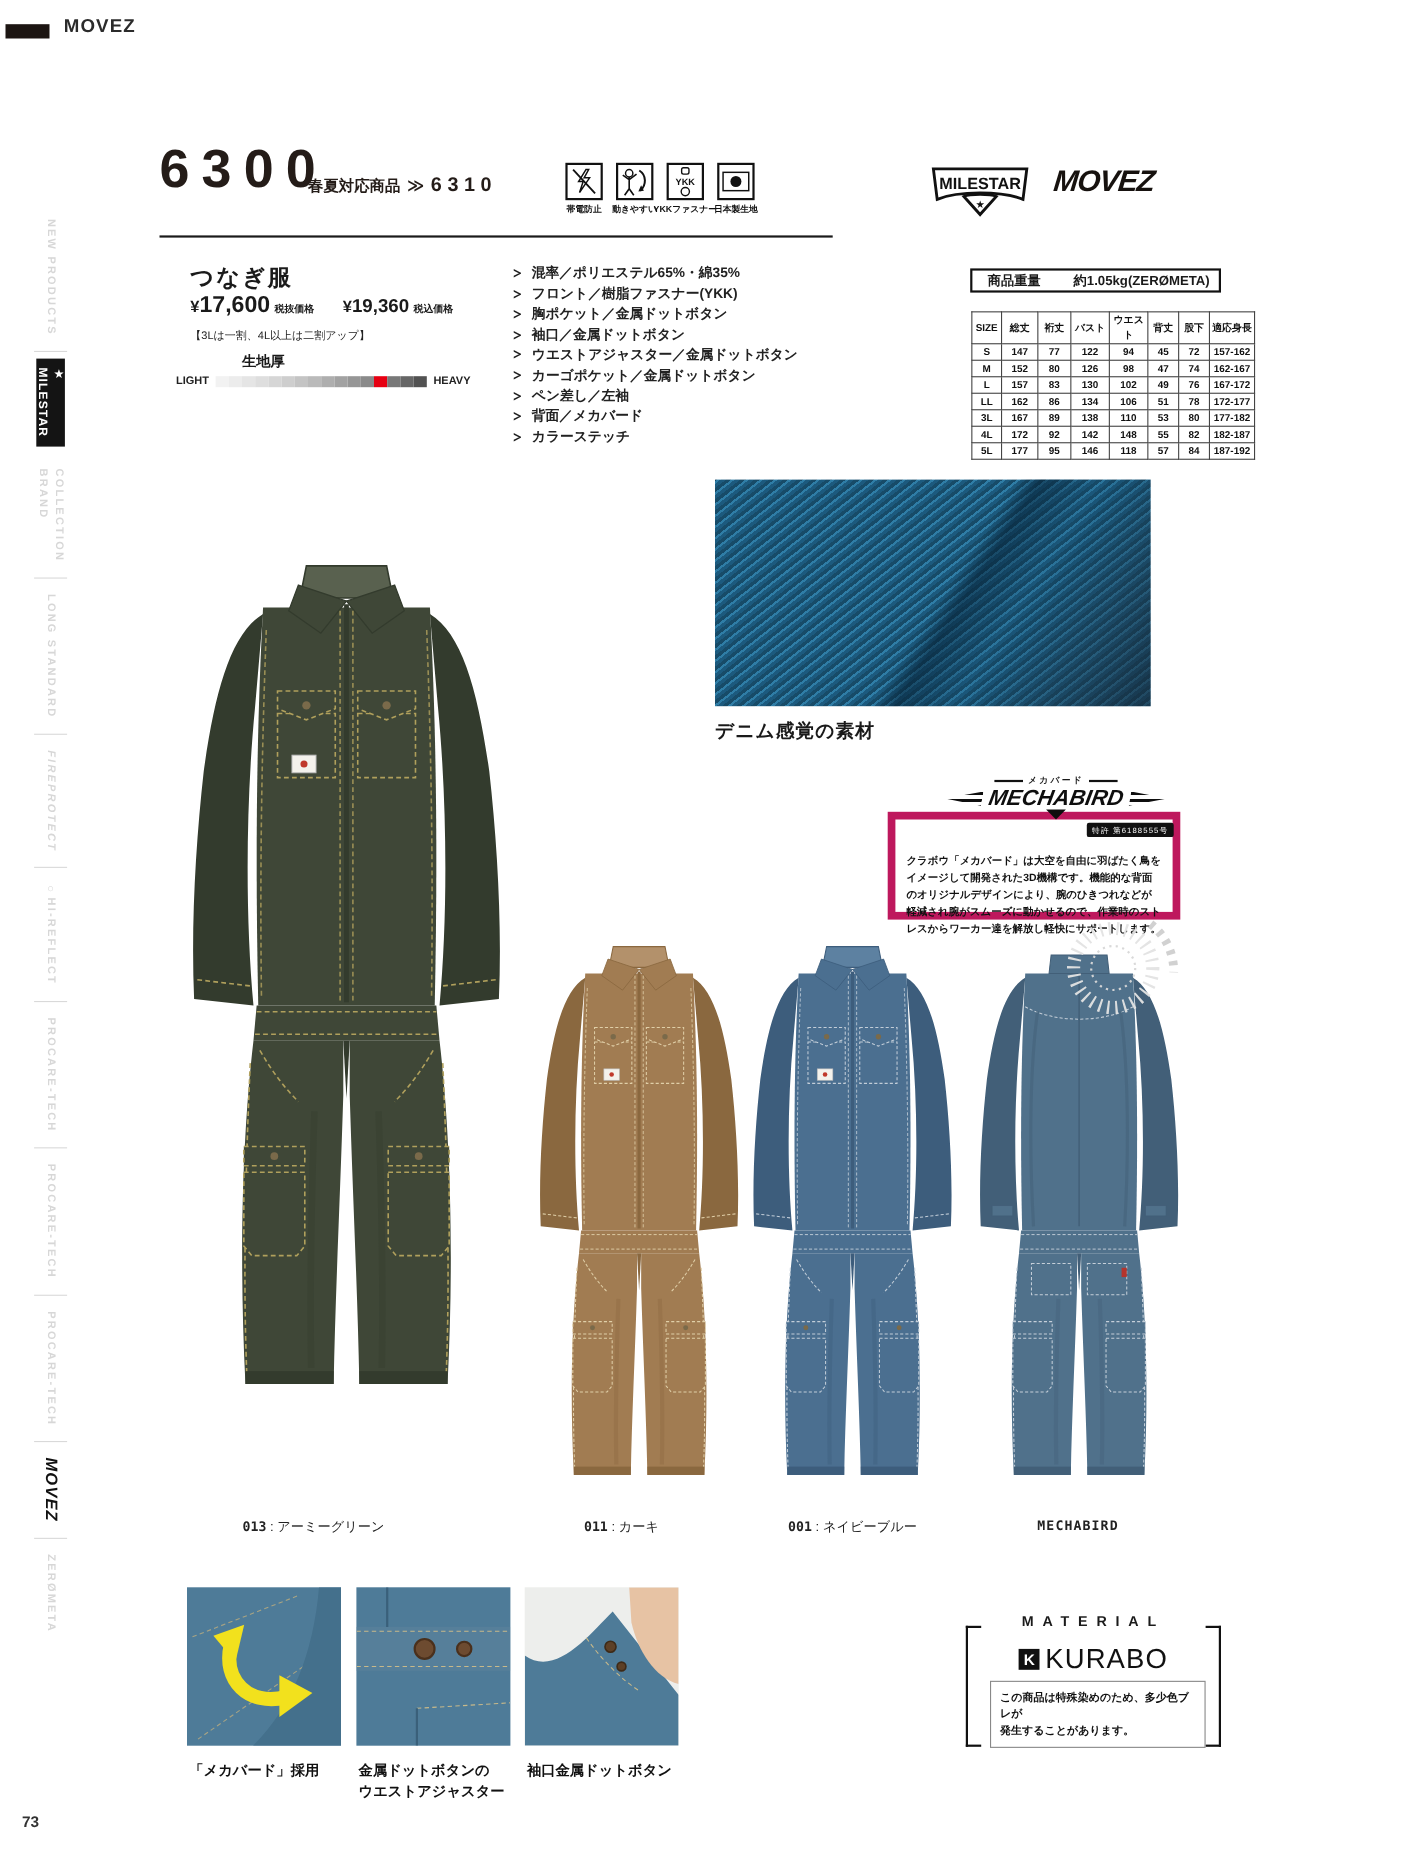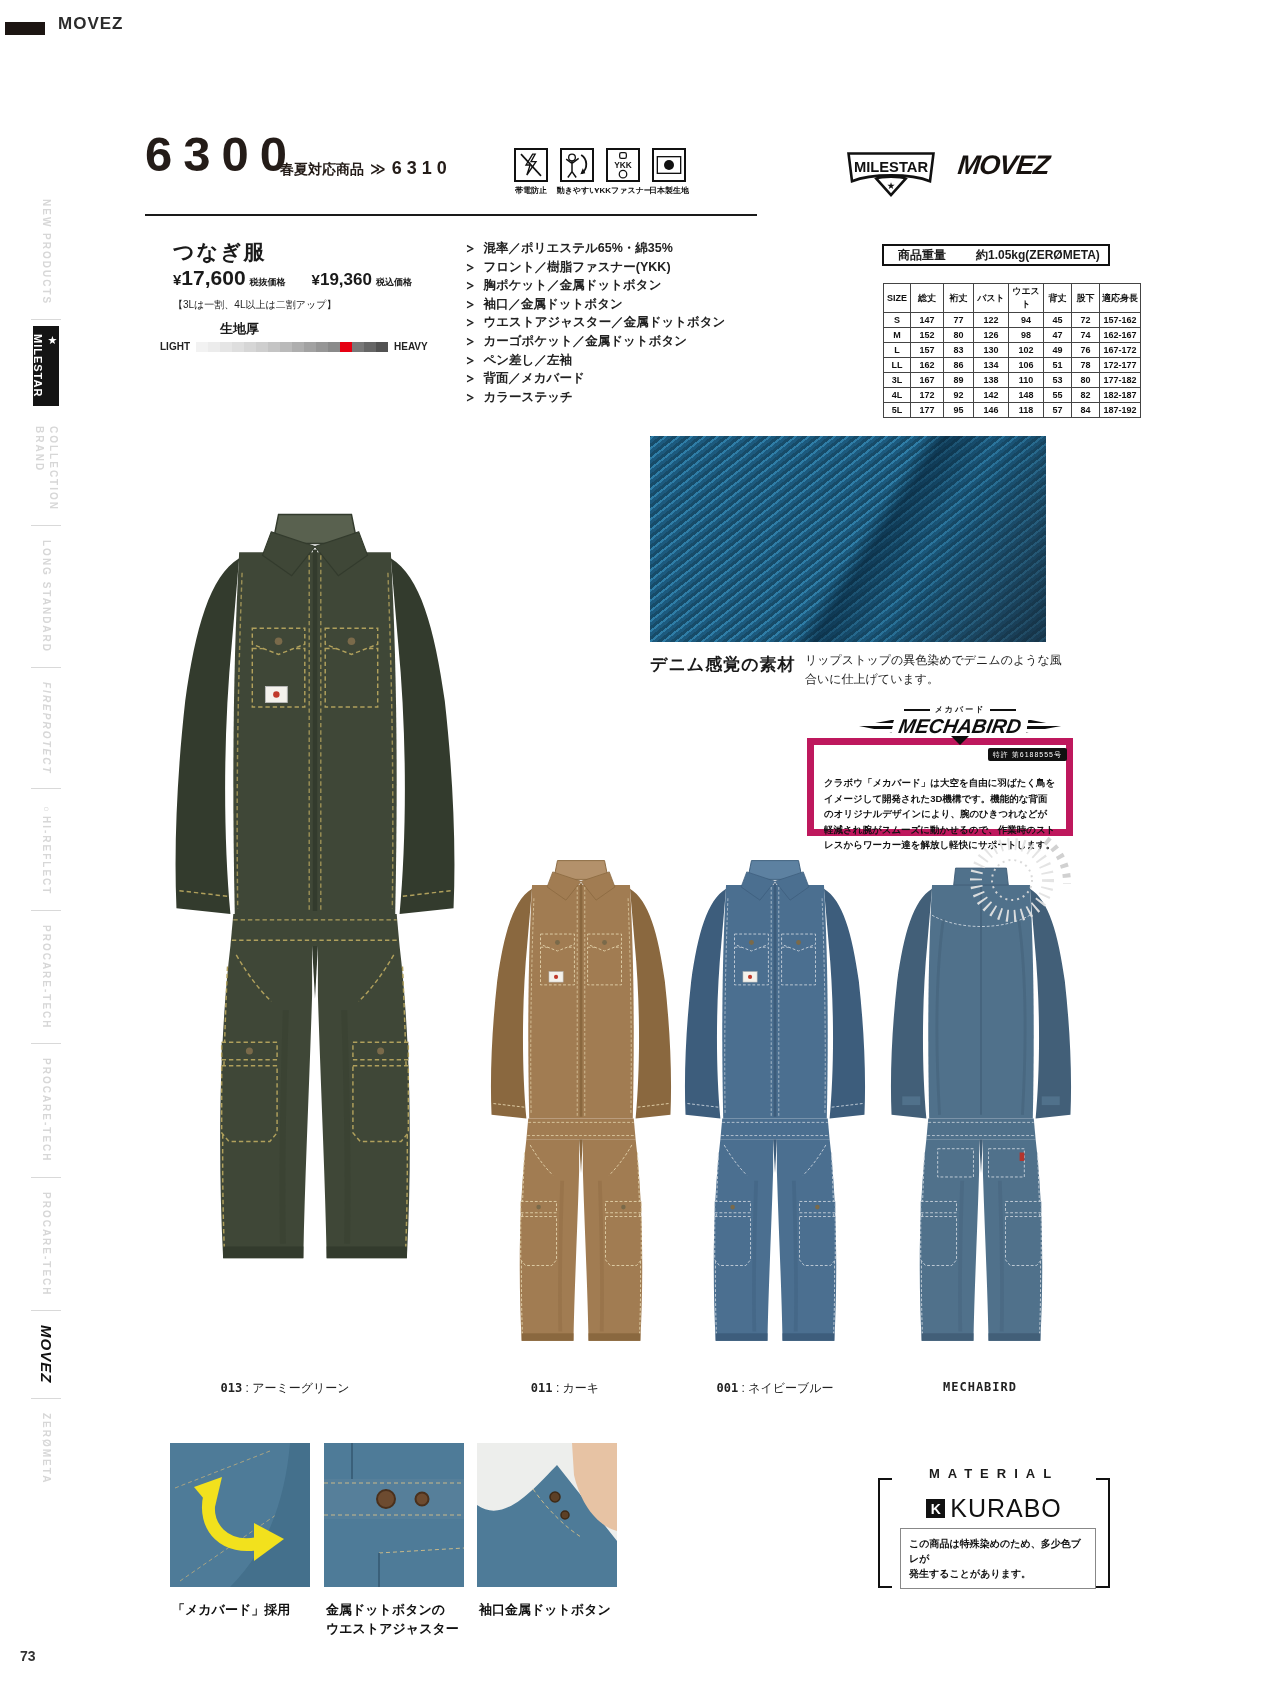--- a/index.html
+++ b/index.html
@@ -482,21 +482,20 @@
           <td>118</td>
           <td>57</td>
           <td>84</td>
           <td>187-192</td>
         </tr>
     </tbody>
   </table>
 
   <div class="abs" id="swatch"></div>
   <div class="abs" id="mf-title">デニム感覚の素材</div>
-  <div class="abs" id="mf-desc">リップストップの異色染めでデニムのような風合いに仕上げています。</div>
 
   <div class="abs" id="mb-box">
     <div id="mb-desc">クラボウ「メカバード」は大空を自由に羽ばたく鳥をイメージして開発された3D機構です。機能的な背面のオリジナルデザインにより、腕のひきつれなどが軽減され腕がスムーズに動かせるので、作業時のストレスからワーカー達を解放し軽快にサポートします。</div>
   </div>
   <div class="abs" id="mb-logo">
     <span id="mb-jp">メカバード</span>
     <div id="mb-word">MECHABIRD</div>
     <div id="mb-tri"></div>
     <span id="mb-patent">特許 第6188555号</span>
   </div>

